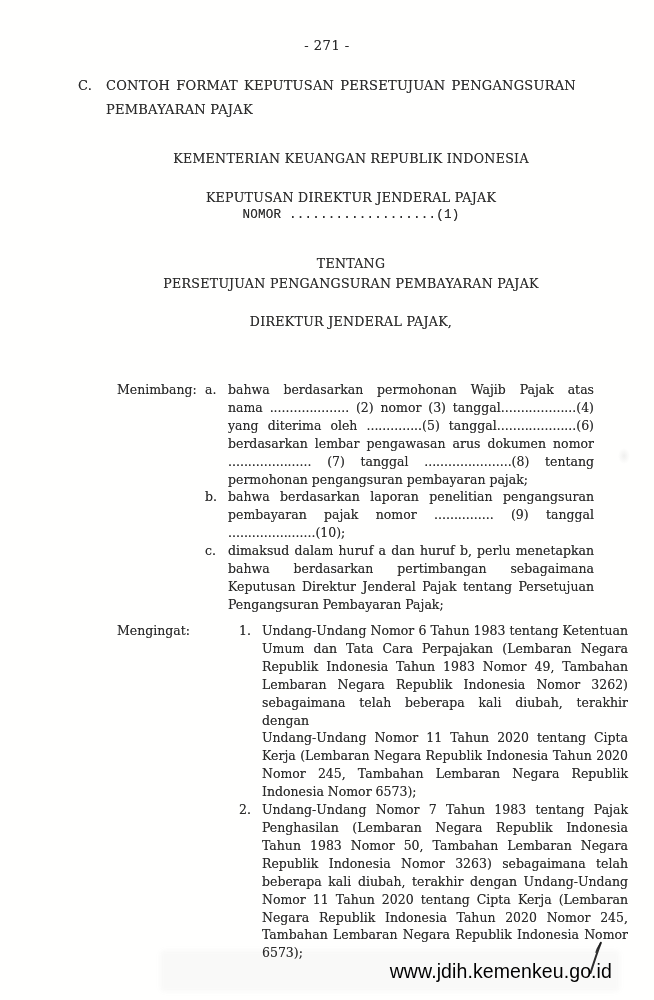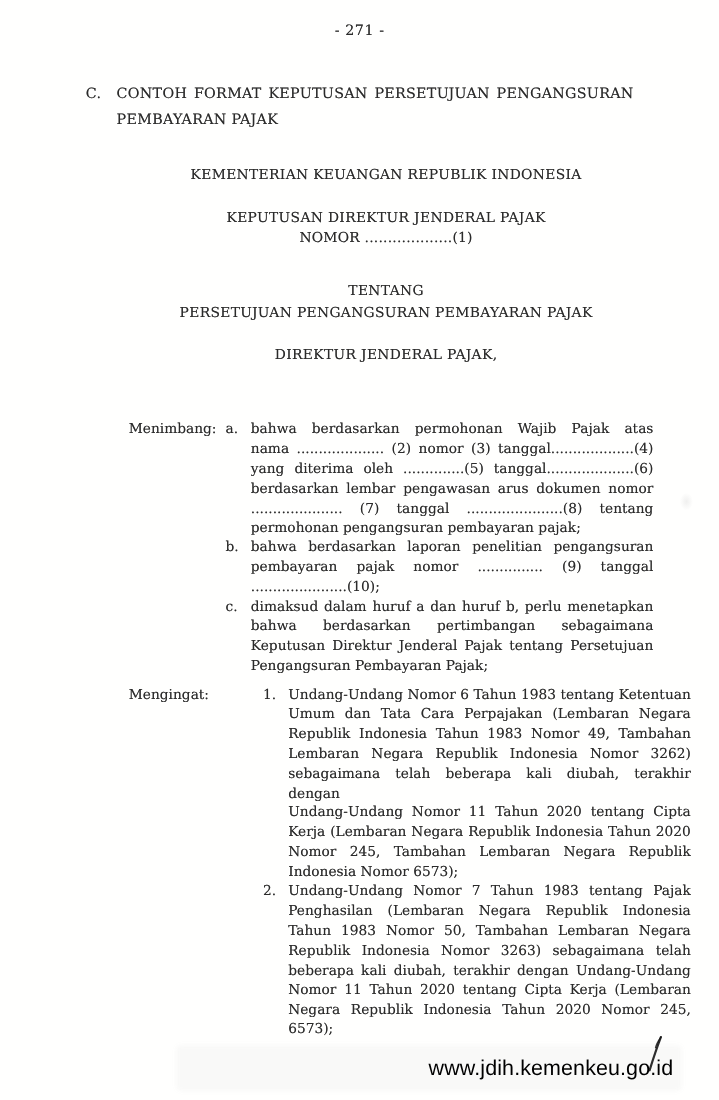--- a/index.html
+++ b/index.html
@@ -1,31 +1,31 @@
 <!DOCTYPE html>
 <html><head>
 <meta charset="utf-8">
 <style>
   html,body{margin:0;padding:0;background:#ffffff;}
   .page{
     position:relative;width:654px;height:1000px;background:#fffffe;overflow:hidden;
     font-family:"DejaVu Serif", serif;color:#2b2b2b;
     text-shadow:0 0 .45px rgba(43,43,43,.55);
   }
-  .pageno{position:absolute;left:0;top:21px;width:654px;text-align:center;font-size:13px;letter-spacing:.5px;}
+  .pageno{position:absolute;left:0;top:38px;width:654px;text-align:center;font-size:13px;letter-spacing:.5px;}
   
   .secc{position:absolute;left:78px;top:74px;width:498px;display:flex;font-size:13px;letter-spacing:.25px;}
   .secc-marker{width:28px;flex:none;line-height:23.5px;}
   .secc-content{width:470px;flex:none;}
   .secc-content .tl{line-height:23.5px;}
   
   .h{position:absolute;left:48px;width:606px;text-align:center;font-size:12.6px;letter-spacing:.3px;white-space:nowrap;}
   .h1{top:151px;}
   .h2{top:190px;}
-  .h3{top:208px;letter-spacing:.2px;}
+  .h3{top:208px;letter-spacing:.2px;font-family:Liberation Mono, monospace;}
   .h4{top:256px;}
   .h5{top:276px;}
   .h6{top:314px;}
   
   .block{position:absolute;left:117px;width:478px;display:flex;font-size:12.5px;}
   .b-menimbang{top:381px;}
   .b-mengingat{top:622px;gap:34px;}
   .blabel{width:88px;flex:none;line-height:17.9px;}
   .bitems{width:390px;flex:none;}
   .item{display:flex;}
@@ -121,20 +121,21 @@
       <div class="item">
         <div class="imark">2.</div>
         <div class="ilines">
             <div class="tl jf">Undang-Undang Nomor 7 Tahun 1983 tentang Pajak</div>
             <div class="tl jf">Penghasilan (Lembaran Negara Republik Indonesia</div>
             <div class="tl jf">Tahun 1983 Nomor 50, Tambahan Lembaran Negara</div>
             <div class="tl jf">Republik Indonesia Nomor 3263) sebagaimana telah</div>
             <div class="tl jf">beberapa kali diubah, terakhir dengan Undang-Undang</div>
             <div class="tl jf">Nomor 11 Tahun 2020 tentang Cipta Kerja (Lembaran</div>
             <div class="tl jf">Negara Republik Indonesia Tahun 2020 Nomor 245,</div>
+            <div class="tl jf">Tambahan Lembaran Negara Republik Indonesia Nomor</div>
             <div class="tl">6573);</div>
           </div>
       </div>
     </div>
   </div>
 
   <div class="smudge"></div>
   <div class="wmband"></div>
 
   <svg class="paraf" viewBox="0 0 20 36" xmlns="http://www.w3.org/2000/svg">

